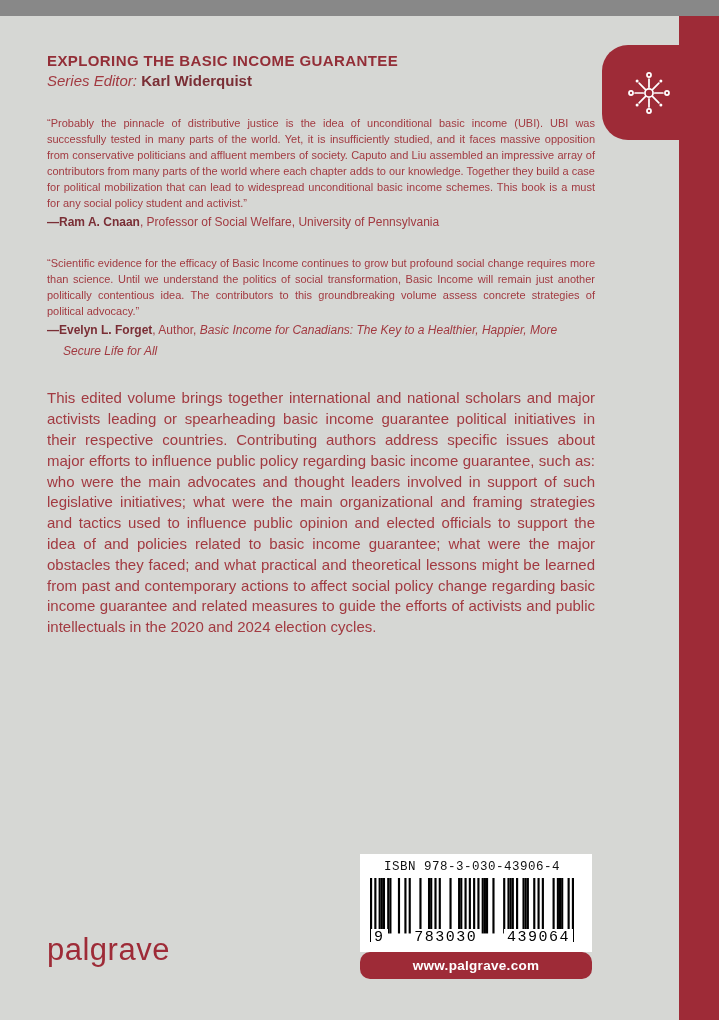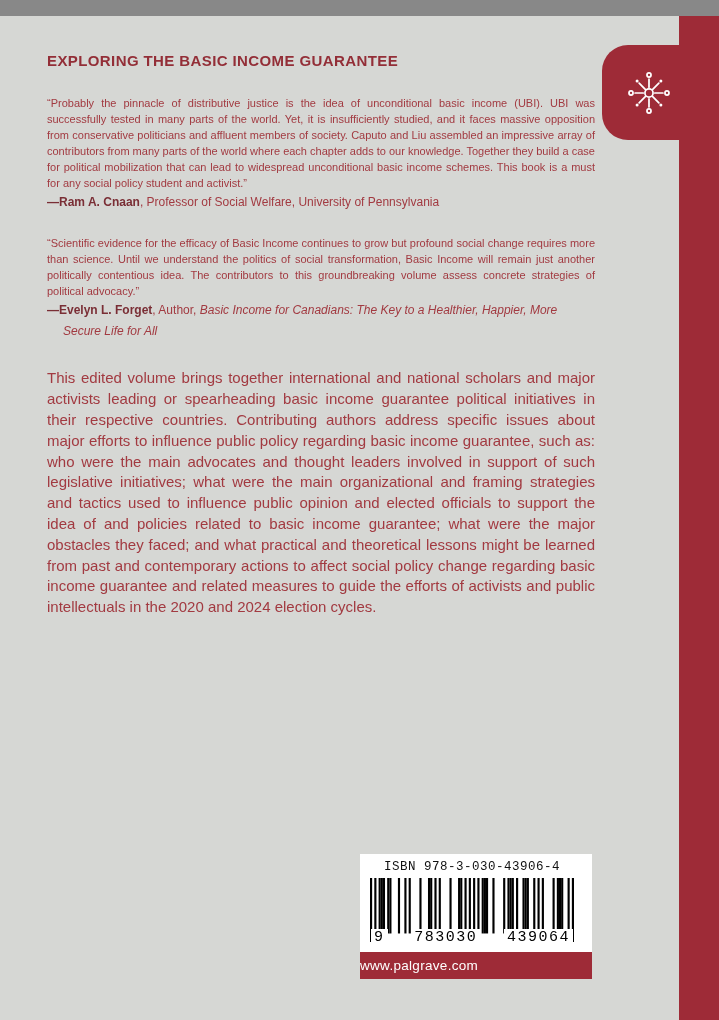--- a/index.html
+++ b/index.html
@@ -79,22 +79,22 @@
   }
   .barcode-svg{width:100%;height:64px;display:block;fill:#000;}
   .digits{
     display:flex;justify-content:space-between;
     margin-top:-13px;position:relative;padding:0 1px;
     font-family:"Liberation Mono",monospace;font-size:15px;color:#000;
   }
   .digits span{background:var(--white);padding:0 3px;letter-spacing:1.5px;}
   .web-banner{
     background:var(--band-red);color:var(--white);
-    text-align:left;font-size:13.5px;font-weight:normal;
-    padding:6px 0 6px 0;letter-spacing:.3px;
+    text-align:center;font-size:13.5px;font-weight:bold;
+    padding:6px 0 6px 0;letter-spacing:.3px;border-radius:10px;
   }
 </style>
 </head>
 <body>
 
 <div class="page">
 
   <div class="side-strip"></div>
 
   <div class="emblem-tab">
@@ -118,31 +118,36 @@
         <circle cx="70.5" cy="29.5" r="2.6"></circle>
         <circle cx="70.5" cy="70.5" r="2.6"></circle>
         <circle cx="29.5" cy="29.5" r="2.6"></circle>
         <circle cx="29.5" cy="70.5" r="2.6"></circle>
       </g>
     </svg>
   </div>
 
   <div class="content">
     <h1 class="series-title">EXPLORING THE BASIC INCOME GUARANTEE</h1>
+    <div class="series-editor">
+      <span class="editor-label">Series Editor:</span>
+      <span class="editor-name">Karl Widerquist</span>
+    </div>
 
     <p class="quote quote-1">“Probably the pinnacle of distributive justice is the idea of unconditional basic income (UBI). UBI was successfully tested in many parts of the world. Yet, it is insufficiently studied, and it faces massive opposition from conservative politicians and affluent members of society. Caputo and Liu assembled an impressive array of contributors from many parts of the world where each chapter adds to our knowledge. Together they build a case for political mobilization that can lead to widespread unconditional basic income schemes. This book is a must for any social policy student and activist.”</p>
     <p class="attr"><span class="attr-name"><span>—</span><span>Ram A. Cnaan</span></span><span>, Professor of Social Welfare, University of Pennsylvania</span></p>
 
     <p class="quote quote-2">“Scientific evidence for the efficacy of Basic Income continues to grow but profound social change requires more than science. Until we understand the politics of social transformation, Basic Income will remain just another politically contentious idea. The contributors to this groundbreaking volume assess concrete strategies of political advocacy.”</p>
     <p class="attr"><span class="attr-name"><span>—</span><span>Evelyn L. Forget</span></span><span>, Author, </span><span class="attr-italic">Basic Income for Canadians: The Key to a Healthier, Happier, More Secure Life for All</span></p>
 
     <p class="description">This edited volume brings together international and national scholars and major activists leading or spearheading basic income guarantee political initiatives in their respective countries. Contributing authors address specific issues about major efforts to influence public policy regarding basic income guarantee, such as: who were the main advocates and thought leaders involved in support of such legislative initiatives; what were the main organizational and framing strategies and tactics used to influence public opinion and elected officials to support the idea of and policies related to basic income guarantee; what were the major obstacles they faced; and what practical and theoretical lessons might be learned from past and contemporary actions to affect social policy change regarding basic income guarantee and related measures to guide the efforts of activists and public intellectuals in the 2020 and 2024 election cycles.</p>
   </div>
 
   <div class="logo">
+    <div class="logo-line1">palgrave</div>
   </div>
 
   <div class="isbn-block">
     <div class="isbn-white">
       <div class="isbn-label">ISBN 978-3-030-43906-4</div>
       <svg class="barcode-svg" viewBox="0 0 95 60" preserveAspectRatio="none" aria-hidden="true">
           <rect x="0" y="0" width="1" height="60"></rect>
           <rect x="2" y="0" width="1" height="60"></rect>
           <rect x="4" y="0" width="1" height="52"></rect>
           <rect x="5" y="0" width="1" height="52"></rect>

